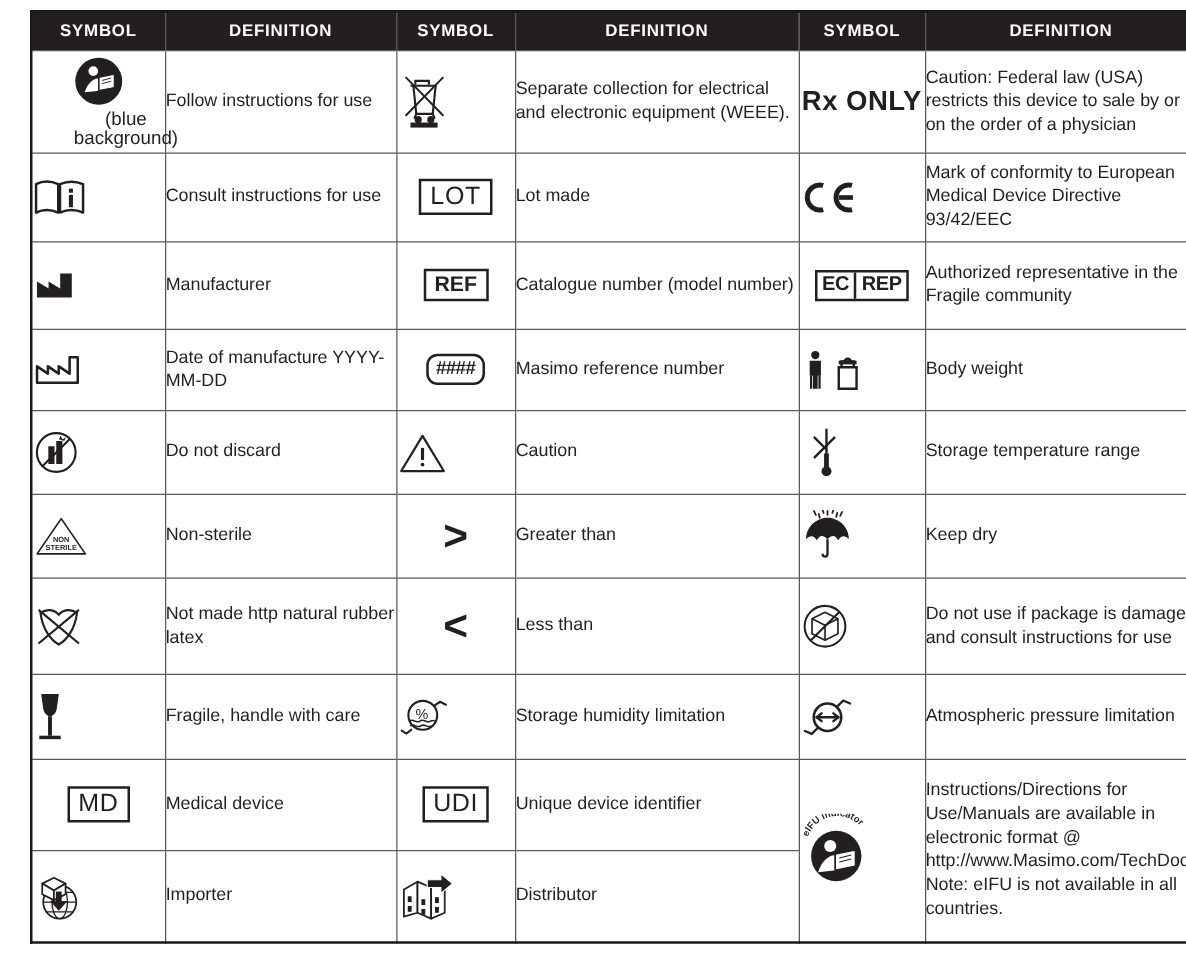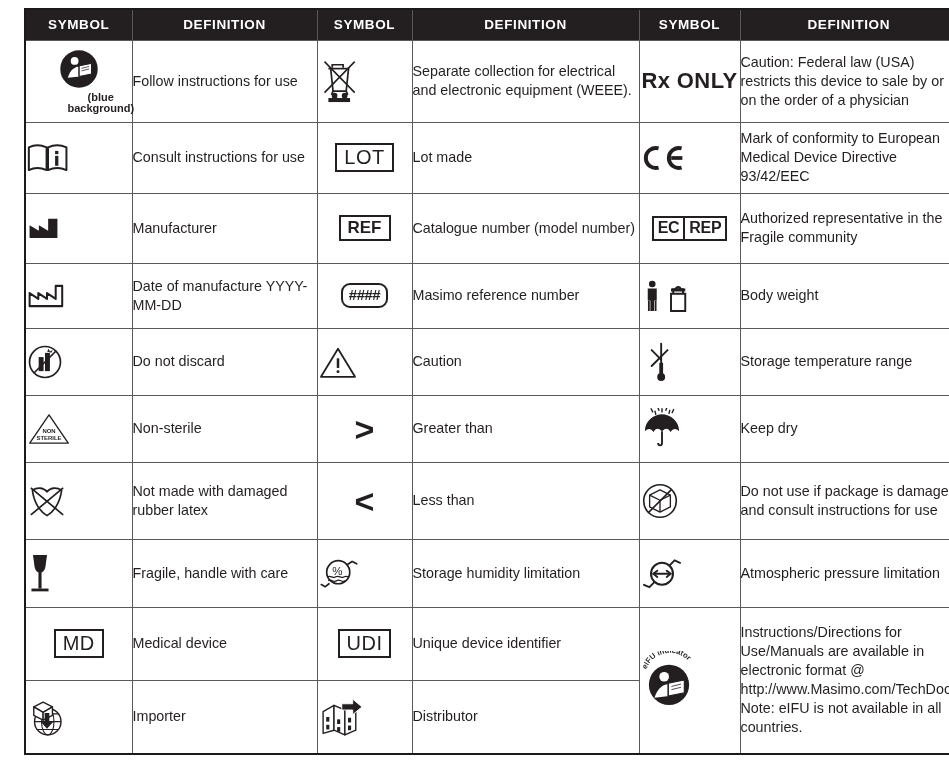--- a/index.html
+++ b/index.html
@@ -64,22 +64,22 @@
   col.c-def3 { width: 218px; }
 
   .symwrap {
     display: flex;
     flex-direction: column;
     align-items: center;
     justify-content: center;
     gap: 2px;
   }
   .sublabel {
-    font-size: 11px;
-    font-weight: bold;
+    font-size: 15px;
+    font-weight: normal;
     color: #231f20;
     line-height: 1;
     margin-top: 1px;
     margin-left: 44px;
   }
   .boxsym {
     display: inline-block;
     border: 2.4px solid #231f20;
     padding: 1px 7px 2px 7px;
     font-size: 20px;
@@ -372,21 +372,21 @@
 
       <tr style="height:77px">
         <td class="sym">
           <span>
             <svg width="42" height="40" viewBox="0 0 54 52">
               <path d="M8 12 C14 8 22 8 27 14 C32 8 40 8 46 12 C44 28 36 40 27 45 C18 40 10 28 8 12 Z" fill="none" stroke="#231f20" stroke-width="2.2"></path>
               <path d="M6 9 L48 44 M48 9 L6 44" stroke="#231f20" stroke-width="2.2"></path>
             </svg>
           </span>
         </td>
-        <td class="def">Not made with damaged rubber latex</td>
+        <td class="def">Not made http natural rubber latex</td>
 
         <td class="sym">
           <span class="glyph">&lt;</span>
         </td>
         <td class="def">Less than</td>
 
         <td class="sym">
           <span>
             <svg width="40" height="40" viewBox="0 0 54 54">
               <circle cx="27" cy="27" r="22" fill="none" stroke="#231f20" stroke-width="2.2"></circle>

